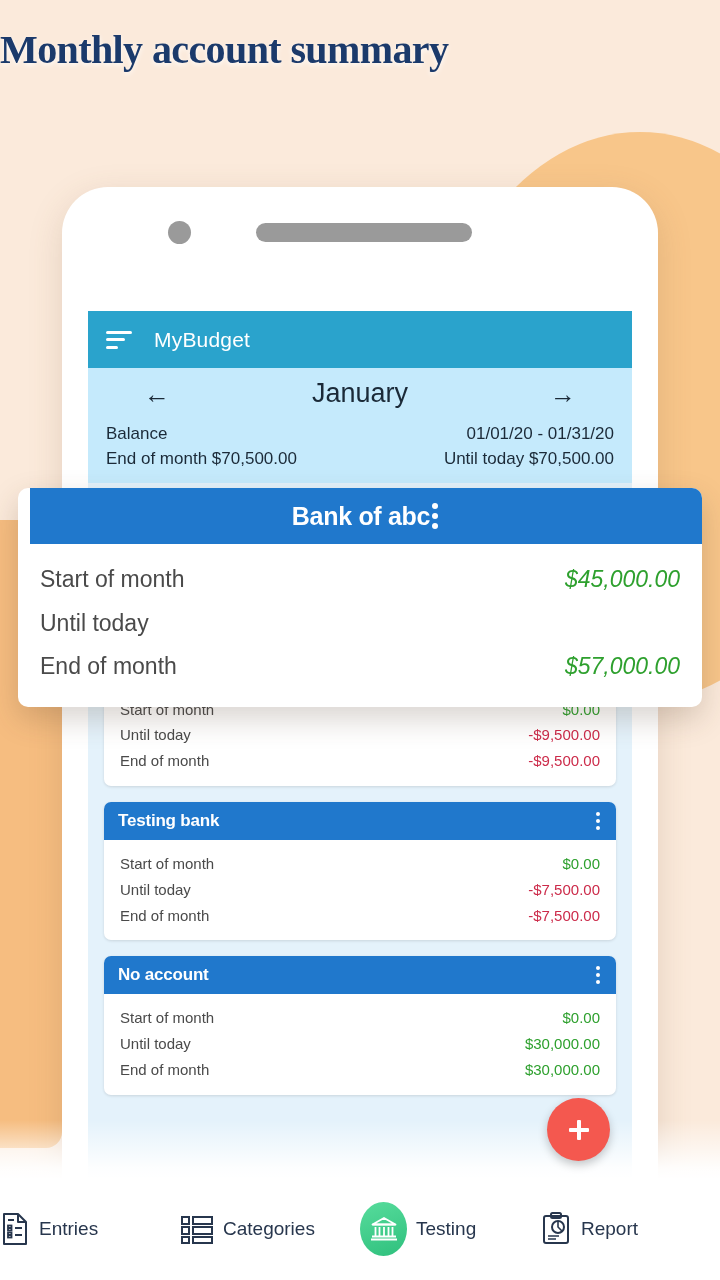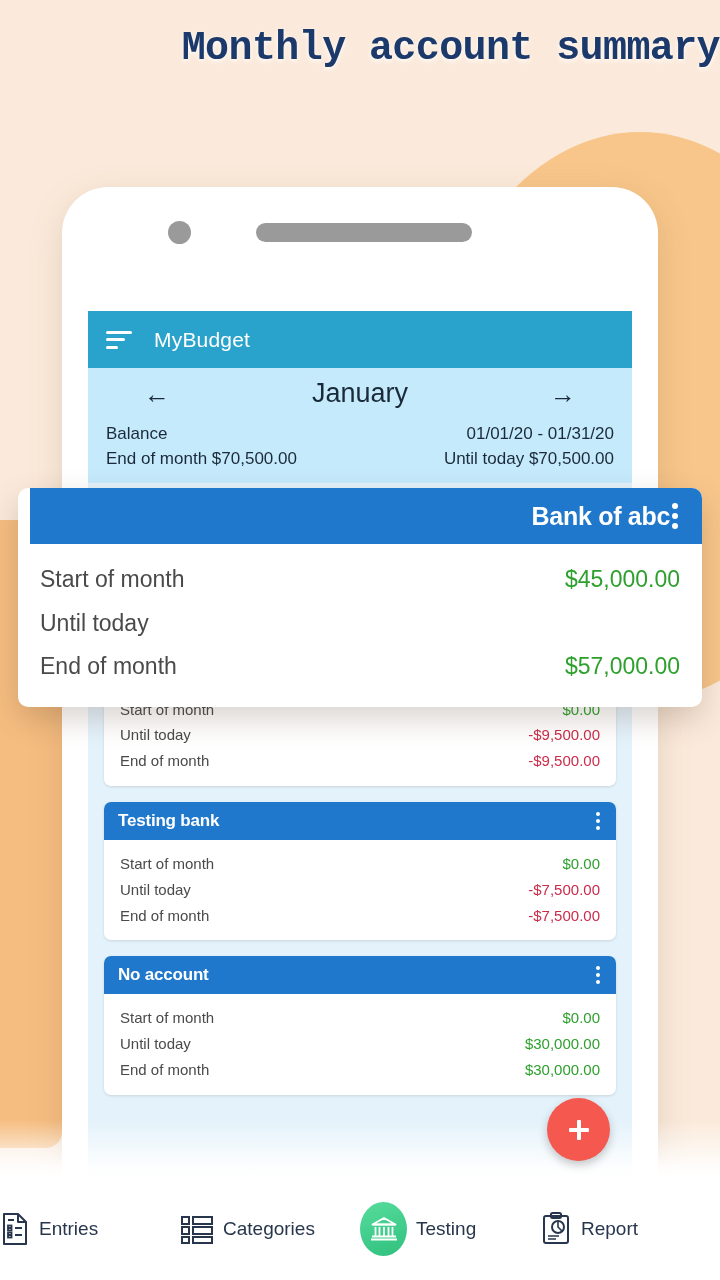--- a/index.html
+++ b/index.html
@@ -34,26 +34,26 @@
     position: absolute;
     left: 0; right: 0; top: 1120px; height: 60px;
     background: linear-gradient(to bottom, rgba(255,255,255,0) 0%, rgba(255,255,255,0.92) 80%, #fff 100%);
     pointer-events: none;
   }
 
   
   .page-title {
     position: absolute;
     left: 0; right: 0; top: 26px;
-    text-align: right;
+    text-align: left;
     font-size: 40px;
     font-weight: bold;
     letter-spacing: -0.6px;
     color: #1b3a6b;
-    font-family: Liberation Mono, monospace;
+    font-family: Liberation Serif, serif;
     text-shadow: 0 2px 5px rgba(255,255,255,0.9);
   }
 
   
   .phone {
     position: absolute;
     left: 62px; top: 187px;
     width: 596px; height: 992px;
     background: #ffffff;
     border-radius: 46px 46px 0 0;
@@ -198,42 +198,42 @@
     border-radius: 10px;
     overflow: hidden;
     box-shadow: 0 12px 30px rgba(80, 60, 40, 0.22);
     z-index: 40;
   }
   .hero-head {
     background: #2078cc;
     height: 56px;
     display: flex;
     align-items: center;
-    justify-content: flex-end;
-    padding: 0 22px;
+    justify-content: center;
+    padding: 0 13px;
     margin-left: 12px;
   }
   .hero-head .name {
     color: #ffffff;
     font-size: 25px;
     font-weight: bold;
     letter-spacing: -0.3px;
   }
   .hero-head .kebab span { width: 6px; height: 6px; gap: 4px; }
   .hero-head .kebab { gap: 4px; }
   .hero-body { padding: 14px 22px 18px 22px; }
   .hero-row {
     display: flex;
     justify-content: space-between;
     align-items: baseline;
     font-size: 23px;
     color: #4a4a4a;
     line-height: 1.9;
   }
-  .hero-row .amt { font-size: 23px; }
+  .hero-row .amt { font-size: 23px; font-style: italic; }
 
   
   .fab {
     position: absolute;
     right: 22px; bottom: 18px;
     width: 63px; height: 63px;
     border-radius: 50%;
     background: #f4584f;
     box-shadow: 0 4px 10px rgba(0,0,0,0.22);
     display: flex; align-items: center; justify-content: center;

